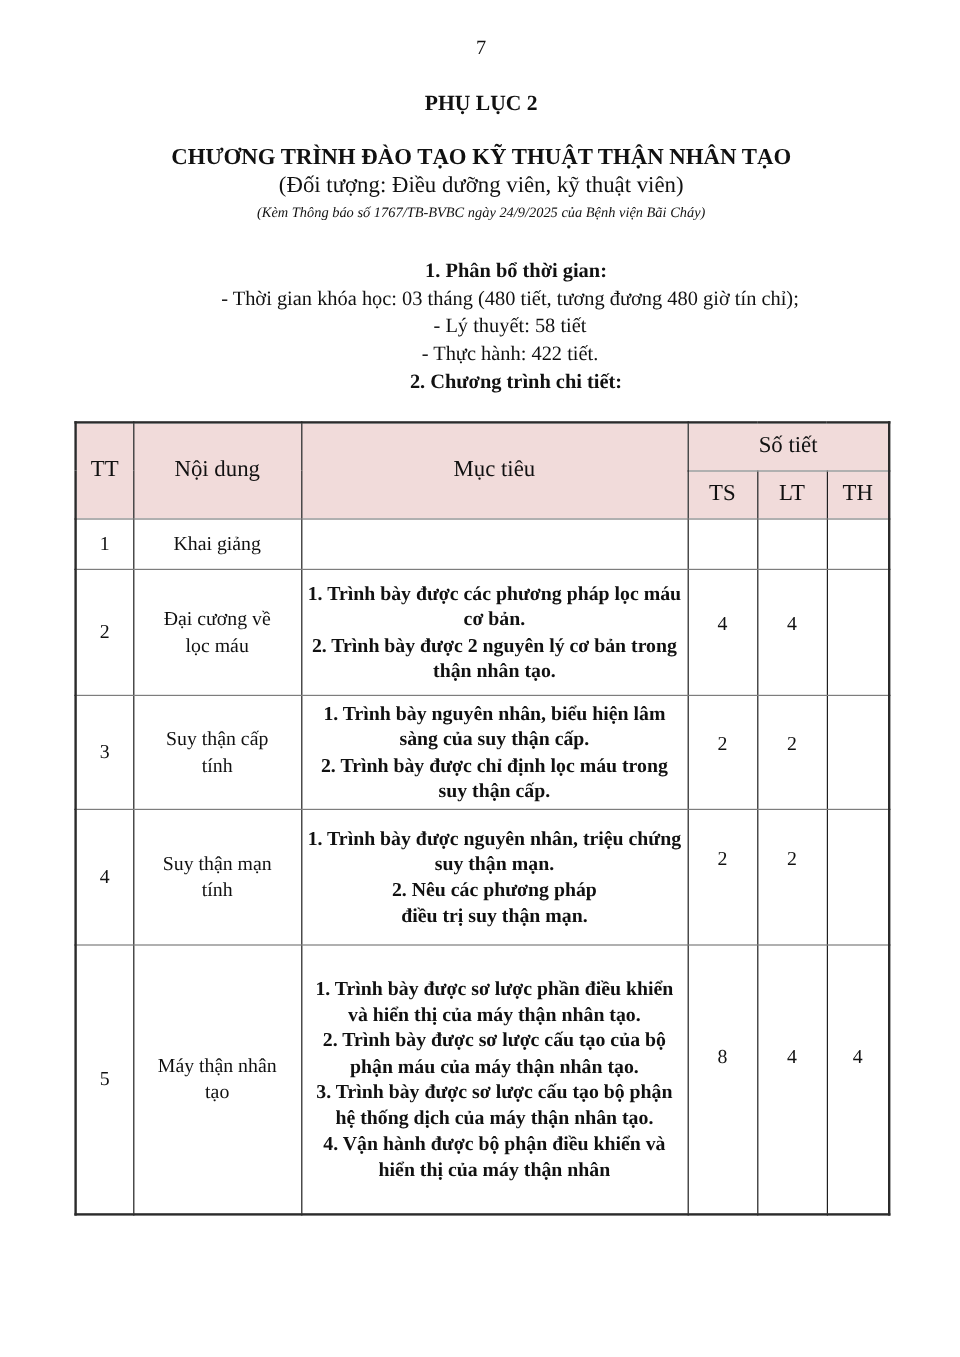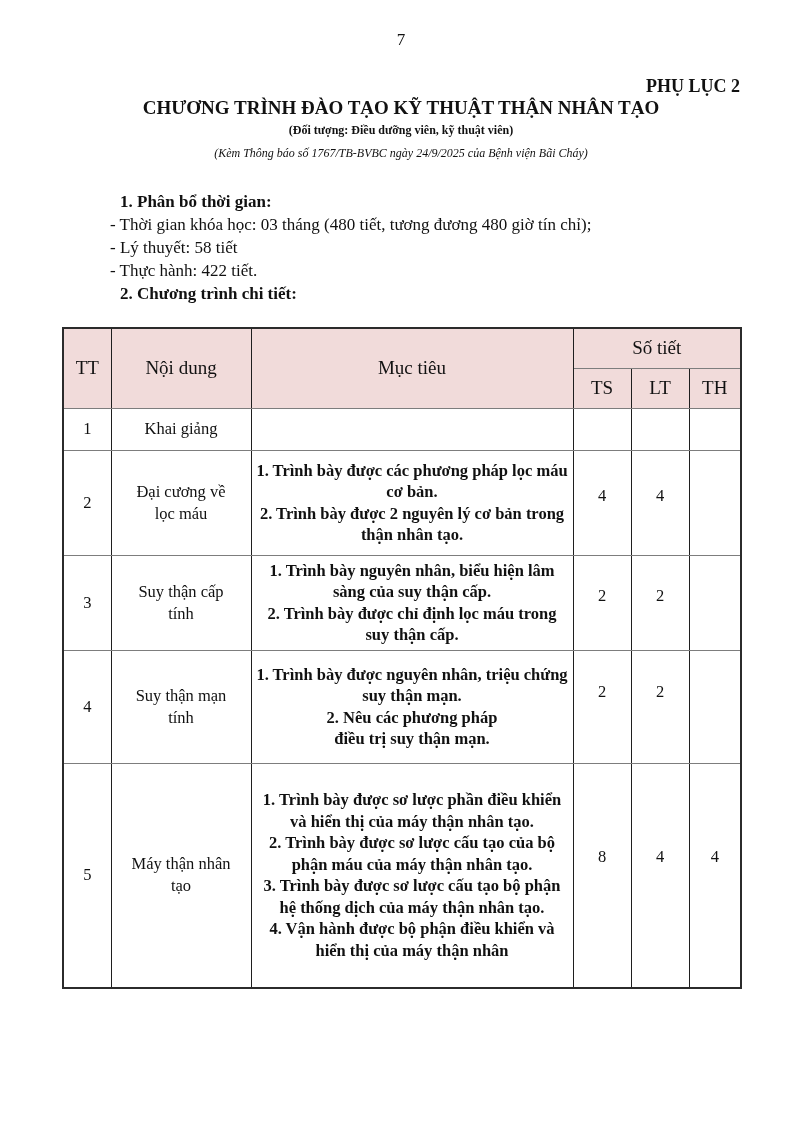--- a/index.html
+++ b/index.html
@@ -15,47 +15,48 @@
     width: 800px; height: 1131px;
     padding: 30px 60px 0 62px;
     background: #ffffff;
   }
   .page-number {
     text-align: center;
     font-size: 17px;
     margin-bottom: 26px;
   }
   .appendix {
-    text-align: right;
+    text-align: center;
     font-weight: bold;
     font-size: 18px;
+    margin-bottom: 24px;
   }
   .doc-title {
     text-align: center;
     font-weight: bold;
     font-size: 19px;
     line-height: 22px;
   }
   .doc-subtitle {
     text-align: center;
-    font-weight: bold;
-    font-size: 12px;
+    font-weight: normal;
+    font-size: 19px;
     line-height: 23px;
   }
   .doc-reference {
     text-align: center;
     font-style: italic;
     font-size: 12px;
     line-height: 23px;
   }
   .body-block {
     margin-top: 25px;
     font-size: 17px;
   }
-  .body-block p { line-height: 23px; }
+  .body-block p { line-height: 23px; text-align: center; }
   .heading-line { font-weight: bold; padding-left: 58px; }
   .dash-line { padding-left: 48px; }
 
   table.program {
     margin-top: 22px;
     width: 678px;
     border-collapse: collapse;
     table-layout: fixed;
     border: 2px solid #2b2b2b;
   }

